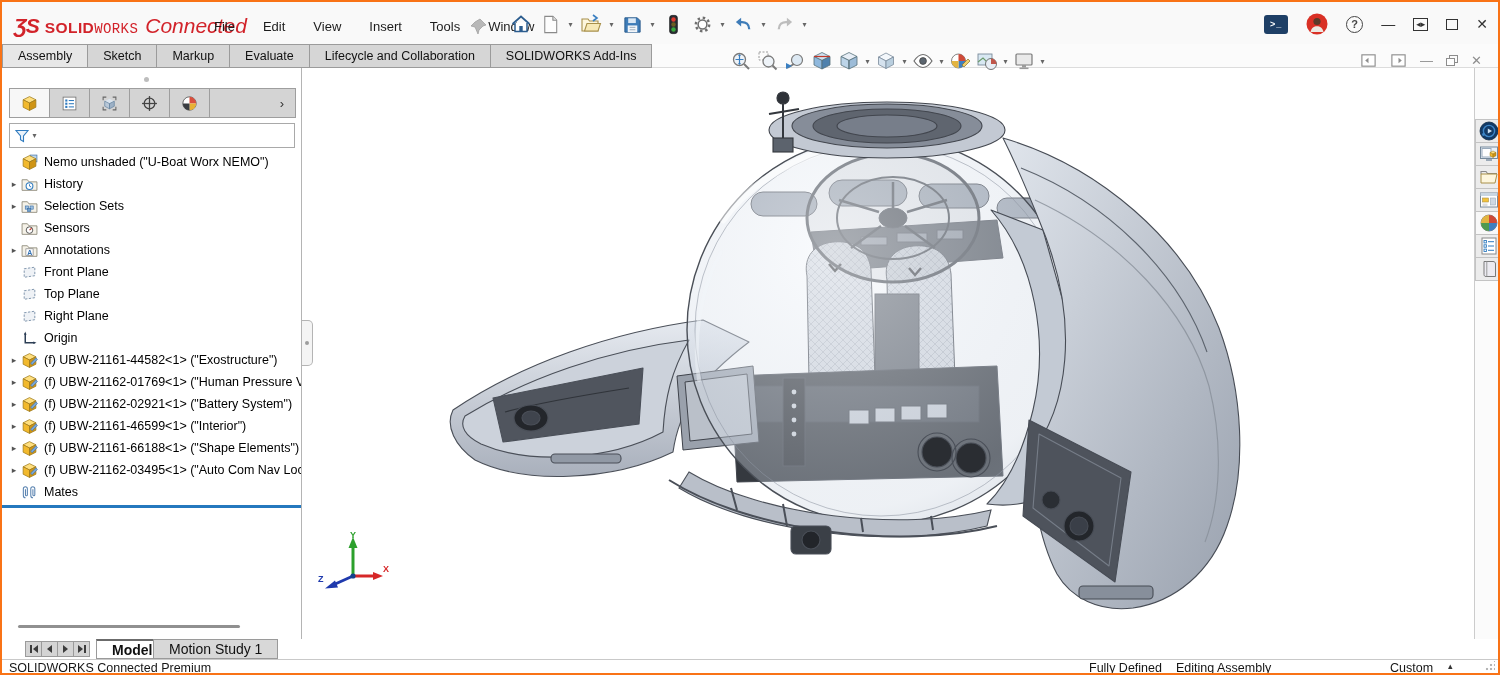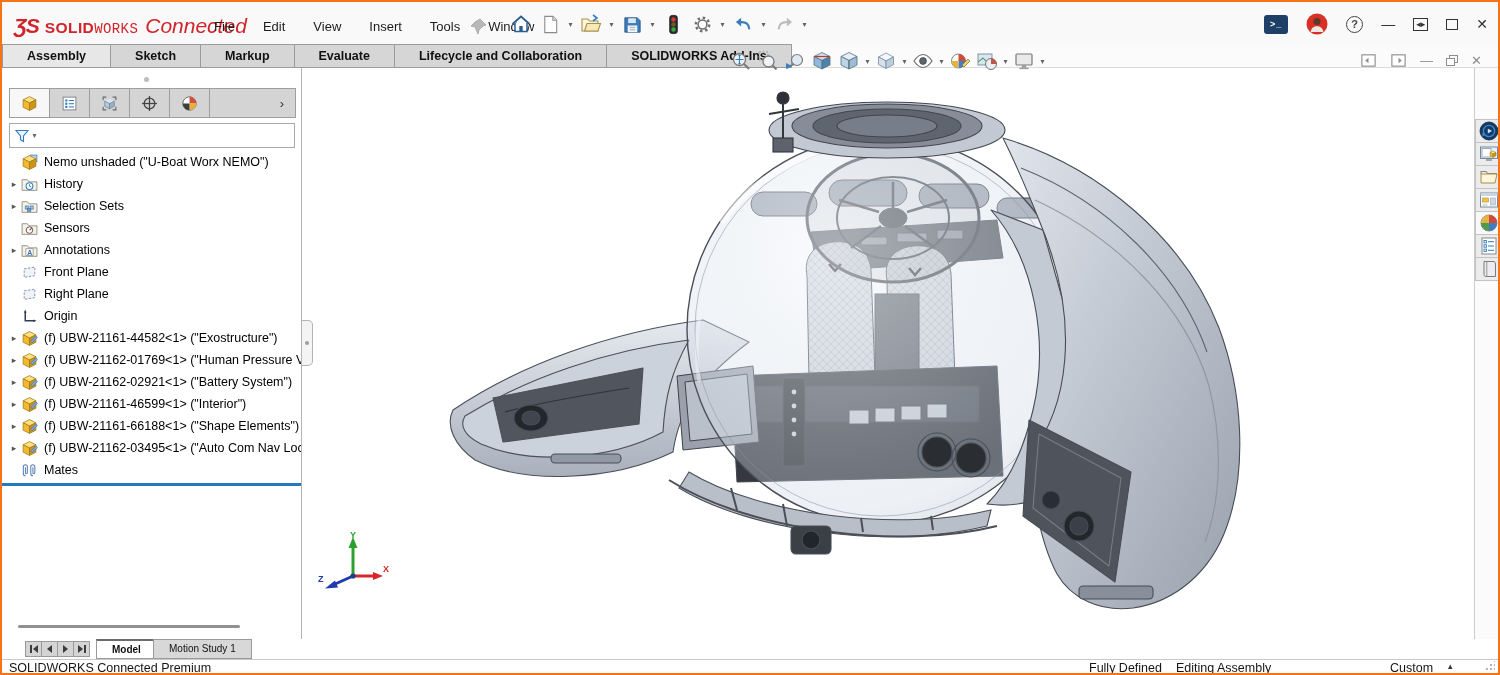--- a/index.html
+++ b/index.html
@@ -23,22 +23,22 @@
   .tbright{position:absolute;right:10px;top:11px;display:flex;align-items:center;gap:18px;}
   .term{width:24px;height:19px;background:#1e3f66;border-radius:3px;color:#fff;font-size:9px;font-weight:bold;
         display:flex;align-items:center;justify-content:center;letter-spacing:1px;}
   .winglyph{font-size:14px;color:#333;}
   .helpc{width:17px;height:17px;border:1.4px solid #444;border-radius:50%;font-size:11px;display:flex;
          align-items:center;justify-content:center;color:#444;font-weight:bold;}
 
   
   .ribbon{position:absolute;left:0;top:42px;width:100%;height:24px;background:#fbfbfb;border-bottom:1px solid #dcdcdc;}
   .rtabs{display:flex;height:24px;}
-  .rtab{height:24px;padding:0 24px;line-height:22px;font-size:12.5px;background:#d6d6d6;
-        border:1px solid #9b9b9b;border-left:none;color:#111;white-space:nowrap;font-weight:bold;}
+  .rtab{height:24px;padding:0 15px;line-height:22px;font-size:12.5px;background:#d6d6d6;
+        border:1px solid #9b9b9b;border-left:none;color:#111;white-space:nowrap;}
   .rtab:first-child{border-left:1px solid #9b9b9b;}
   .rtab.active{background:#e7e7e7;}
 
   
   .hud{position:absolute;left:726px;top:46px;display:flex;align-items:center;gap:1px;z-index:6;}
   .hbtn{width:26px;height:26px;display:flex;align-items:center;justify-content:center;}
   .docctl{position:absolute;left:1358px;top:50px;display:flex;align-items:center;gap:13px;z-index:6;color:#8d8d8d;}
   .docctl .g{font-size:13px;}
   .rest{position:relative;width:12px;height:11px;}
   .rest i{position:absolute;border:1.3px solid #8d8d8d;width:9px;height:8px;display:block;}
@@ -79,21 +79,21 @@
   .tpbtn.lite{background:#f8f8f8;}
 
   
   .btabs{position:absolute;left:0;top:637px;width:100%;height:20px;background:#fff;}
   .bnav{position:absolute;left:24px;top:2px;display:flex;}
   .bnavb{width:17px;height:16px;background:#d4d4d4;border:1px solid #9a9a9a;margin-left:-1px;
          display:flex;align-items:center;justify-content:center;gap:1px;}
   .tri-l{width:0;height:0;border:4px solid transparent;border-right:5px solid #3c3c3c;border-left:none;}
   .tri-r{width:0;height:0;border:4px solid transparent;border-left:5px solid #3c3c3c;border-right:none;}
   .bbar{width:2px;height:8px;background:#3c3c3c;}
-  .btab{position:absolute;top:0;height:20px;line-height:18px;font-size:10px;padding:0 15px;
+  .btab{position:absolute;top:0;height:20px;line-height:18px;font-size:14px;padding:0 15px;
         background:#d8d8d8;border:1px solid #9a9a9a;}
   .btab.active{background:#fff;font-weight:bold;border-top:2px solid #6b6b6b;}
 
   
   .status{position:absolute;left:0;top:657px;width:100%;height:25px;background:#fff;border-top:1px solid #c9c9c9;
           font-size:12.5px;color:#151515;}
   .status span{position:absolute;top:1px;}
   .st-left{left:7px;}
   .st-def{left:1087px;}
   .st-mode{left:1174px;}
@@ -586,20 +586,27 @@
             <use href="#i-ann" width="17" height="17"></use>
           </svg>
           <span class="tlabel">Annotations</span>
         </div>
       <div class="trow">
           <span class="arr"></span>
           <svg class="ticon ic">
             <use href="#i-plane" width="17" height="17"></use>
           </svg>
           <span class="tlabel">Front Plane</span>
+        </div>
+      <div class="trow">
+          <span class="arr"></span>
+          <svg class="ticon ic">
+            <use href="#i-plane" width="17" height="17"></use>
+          </svg>
+          <span class="tlabel">Top Plane</span>
         </div>
       <div class="trow">
           <span class="arr"></span>
           <svg class="ticon ic">
             <use href="#i-plane" width="17" height="17"></use>
           </svg>
           <span class="tlabel">Right Plane</span>
         </div>
       <div class="trow">
           <span class="arr"></span>

